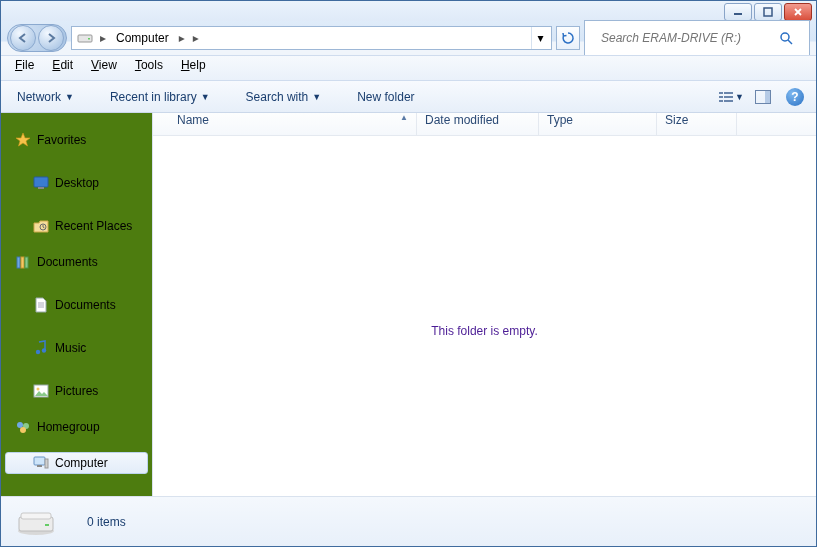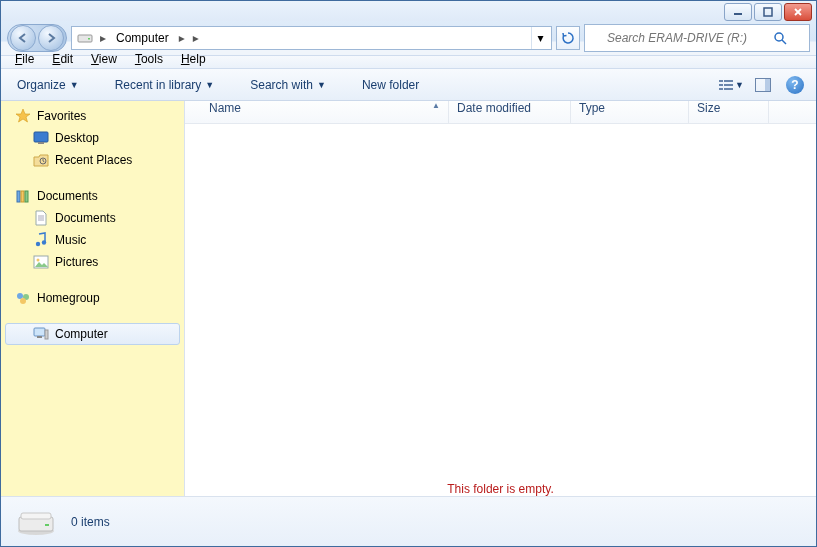--- a/index.html
+++ b/index.html
@@ -60,77 +60,77 @@
     display:flex;align-items:center;
     padding:0 2px;
   }
   .addr-icon{width:18px;height:18px;display:flex;align-items:center;justify-content:center;margin:0 2px;}
   .addr-seg{display:flex;align-items:center;height:100%;padding:0 6px;cursor:default;}
   .addr-arrow{width:14px;display:flex;align-items:center;justify-content:center;color:#555;}
   .addr-spacer{flex:1;}
   .addr-drop{width:18px;display:flex;align-items:center;justify-content:center;border-left:1px solid #d6e2f0;height:100%;}
   .refresh{width:24px;height:24px;border:1px solid #9db7d6;background:linear-gradient(#fdfeff,#e9f1fb);display:flex;align-items:center;justify-content:center;}
   .searchbox{
-    width:226px;height:28px;border:1px solid #9db7d6;background:#fff;
-    display:flex;align-items:center;padding:0 20px;gap:4px;
+    width:226px;height:36px;border:1px solid #9db7d6;background:#fff;
+    display:flex;align-items:center;padding:0 14px;gap:4px;
   }
   .searchbox input{flex:1;border:none;outline:none;font-style:italic;color:#888;background:transparent;}
   .searchbtn{width:18px;height:18px;display:flex;align-items:center;justify-content:center;}
   
   .menubar{
-    height:14px;background:linear-gradient(#f6f9fd,#eaf1fa);
+    height:26px;background:linear-gradient(#f6f9fd,#eaf1fa);
     border-top:1px solid #cfdcee;border-bottom:1px solid #cfdcee;
-    display:flex;align-items:flex-end;padding:0 6px;gap:2px;
+    display:flex;align-items:flex-start;padding:0 6px;gap:2px;
   }
   .menuitem{padding:2px 8px;cursor:default;}
   .menuitem .ul{text-decoration:underline;}
   
   .toolbar{
     height:32px;
     background:linear-gradient(#f7fafe,#e7eff9);
     border-bottom:1px solid #cbd8ea;
     display:flex;align-items:center;padding:0 8px;gap:6px;
   }
   .toolbtn{padding:4px 8px;color:#1a3e6f;display:flex;align-items:center;gap:4px;border-radius:3px;cursor:default;}
   .tool-drop{font-size:9px;color:#1a3e6f;}
   .tool-spacer{flex:1;}
   .tool-icon{width:26px;height:22px;display:flex;align-items:center;justify-content:center;border-radius:3px;}
   .tool-sep{width:8px;}
   .help-icon{width:18px;height:18px;border-radius:50%;background:radial-gradient(circle at 35% 30%,#7fb9f0,#2a71c4);color:#fff;display:flex;align-items:center;justify-content:center;font-weight:bold;font-size:12px;}
   
   .body{flex:1;display:flex;min-height:0;background:#fff;}
   .navpane{
-    width:184px;border-right:1px solid #d9e2ee;background:#fef9c3;
-    padding:4px 0;overflow:auto;
+    width:152px;border-right:1px solid #d9e2ee;background:#4d7c0f;
+    padding:16px 0;overflow:auto;
   }
   .navgroup{margin-bottom:14px;}
   .navhead{display:flex;align-items:center;gap:6px;padding:3px 8px 3px 14px;cursor:default;}
-  .navitem{display:flex;align-items:center;gap:6px;padding:3px 8px 3px 32px;cursor:default;}
+  .navitem{display:flex;align-items:center;gap:6px;padding:3px 8px 3px 32px;cursor:default;margin-top:21px;}
   .navitem.selected{
     background:linear-gradient(#f2f7fd,#e3edf9);
     border:1px solid #bcd3ed;border-radius:3px;
     margin:0 4px;padding:2px 4px 2px 27px;
   }
   .nico{width:16px;height:16px;display:flex;align-items:center;justify-content:center;flex-shrink:0;}
   
   .content{flex:1;display:flex;flex-direction:column;}
   .colheaders{
     height:23px;border-bottom:1px solid #e4e9f0;
     display:flex;align-items:center;padding-left:16px;
     background:linear-gradient(#fdfefe,#f5f8fc);
     color:#2b4a75;
   }
   .colh{padding:0 8px;border-right:1px solid #e4e9f0;height:100%;display:flex;align-items:flex-start;gap:10px;cursor:default;}
   .sortind{font-size:8px;color:#5a7aa5;}
-  .filearea{flex:1;display:flex;align-items:flex-end;justify-content:center;padding-top:30px;color:#b91c1c;}
+  .filearea{flex:1;display:flex;align-items:center;justify-content:center;padding-top:30px;color:#4c1d95;}
   
   .detailspane{
     height:50px;border-top:1px solid #d9e2ee;
     background:linear-gradient(#f4f8fd,#e8f0fa);
-    display:flex;align-items:center;padding:0 14px;gap:14px;
+    display:flex;align-items:center;padding:0 14px;gap:30px;
   }
   .drive-big{width:42px;height:32px;display:flex;align-items:center;justify-content:center;}
   .detailstext{color:#1a3e6f;}
 </style>
 </head>
 <body>
 
 <div class="window">
 
   <div class="titlebar">
@@ -200,21 +200,21 @@
   <div class="menubar">
     <span class="menuitem"><span class="ul">F</span>ile</span>
     <span class="menuitem"><span class="ul">E</span>dit</span>
     <span class="menuitem"><span class="ul">V</span>iew</span>
     <span class="menuitem"><span class="ul">T</span>ools</span>
     <span class="menuitem"><span class="ul">H</span>elp</span>
   </div>
 
   <div class="toolbar">
     <div class="toolbtn">
-        <span>Organize</span>
+        <span>Network</span>
         <span class="tool-drop">▼</span>
       </div>
     <div class="tool-sep"></div>
     <div class="toolbtn">
         <span>Recent in library</span>
         <span class="tool-drop">▼</span>
       </div>
     <div class="tool-sep"></div>
     <div class="toolbtn">
         <span>Search with</span>

